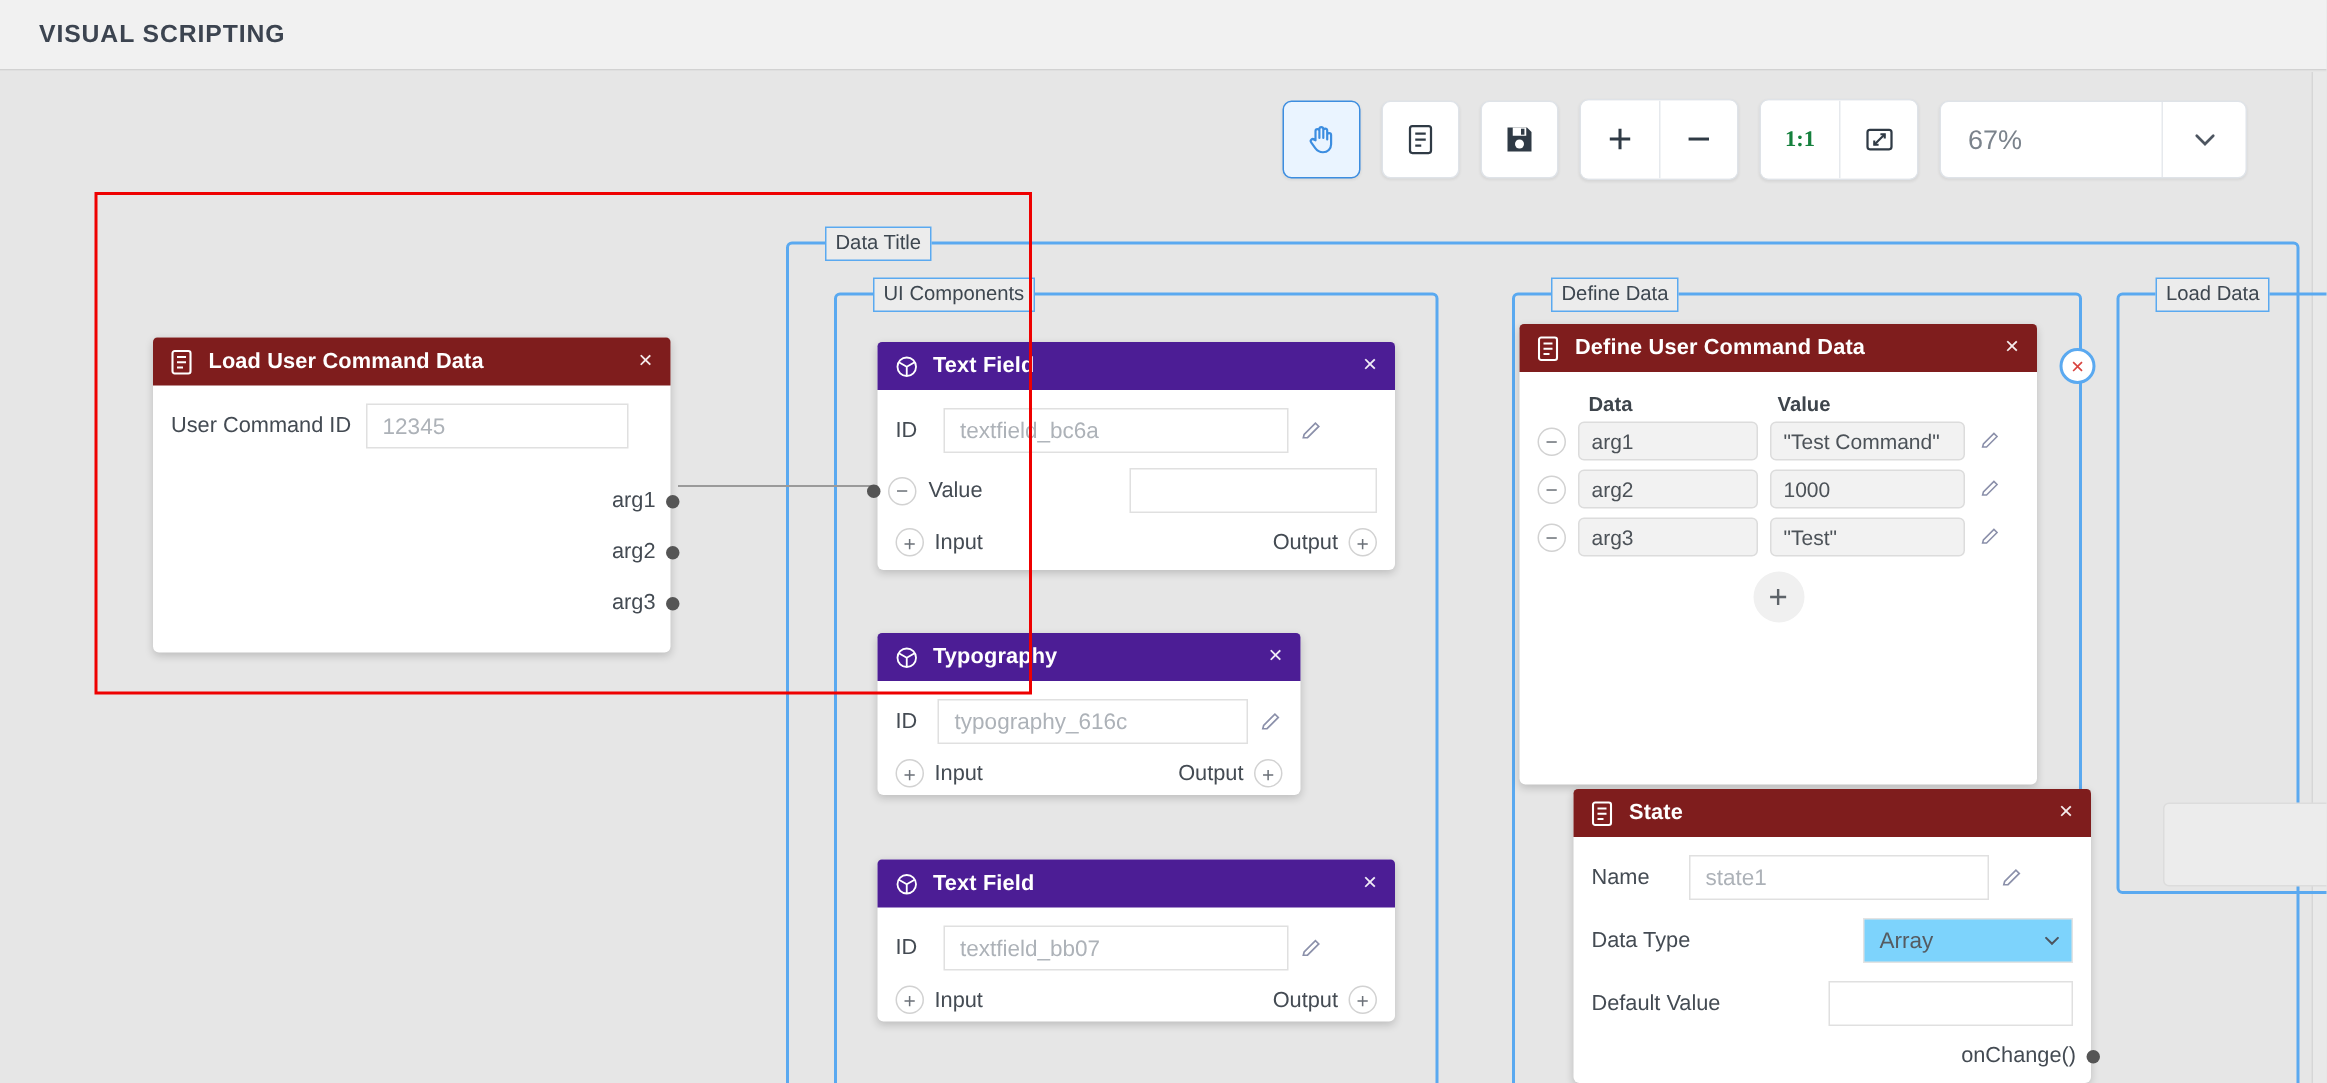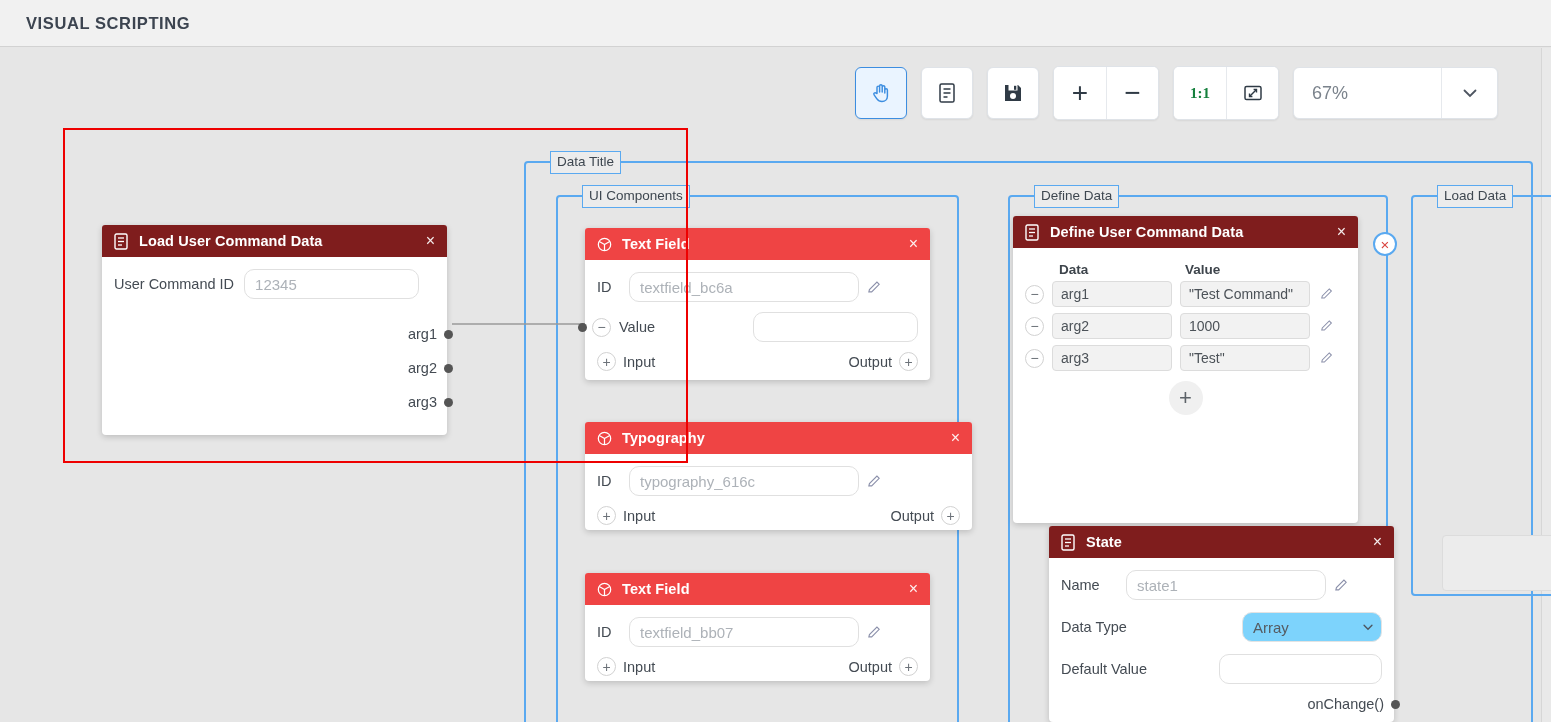--- a/index.html
+++ b/index.html
@@ -135,37 +135,37 @@
     z-index: 10;
   }
   .node-header {
     height: 32px;
     display: flex; align-items: center;
     padding: 0 10px 0 12px;
     color: #fff;
     border-radius: 3px 3px 0 0;
   }
   .node-header.red   { background: #7f1d1d; }
-  .node-header.green { background: #ef4444; }
+  .node-header.green { background: #4c1d95; }
   .node-icon { margin-right: 10px; display:flex; align-items:center; }
   .node-title {
     font-size: 14.5px; font-weight: bold;
     flex: 1; letter-spacing: .1px;
   }
   .node-close {
     font-size: 16px; font-weight: 300; cursor: pointer;
     opacity: .92; padding: 0 2px;
   }
   .node-body { padding: 12px 12px 14px 12px; }
 
   .row { display: flex; align-items: center; }
   .lbl { font-size: 14.5px; color: #444b53; }
   .txtin {
     border: 1px solid #e0e0e0;
-    border-radius: 10px;
+    border-radius: 0;
     height: 30px;
     font-size: 15px;
     color: #adb2b8;
     display: flex; align-items: center;
     padding: 0 10px;
     background: #fff;
     font-family: "Liberation Sans", sans-serif;
   }
   .txtin.filled { color: #555b61; background: #7dd3fc; border-color:#e3e3e3; }
   .pencil { margin-left: 8px; display:flex; cursor:pointer; }
@@ -339,21 +339,21 @@
           <span class="io-text">Input</span>
         </span>
         <span class="io-right">
           <span class="io-text">Output</span>
           <span class="pm-circle">+</span>
         </span>
       </div>
     </div>
   </div>
 
-  <div class="node" id="node-typo" style="left:585px; top:374px; width:387px; height:108px;">
+  <div class="node" id="node-typo" style="left:585px; top:374px; width:282px; height:108px;">
     <div class="node-header green">
       <span class="node-icon">
         <svg width="15" height="15" viewBox="0 0 16 16">
           <circle cx="8" cy="8" r="6.6" fill="none" stroke="#fff" stroke-width="1.3"></circle>
           <path d="M8 8 L8 14.5 M8 8 L2.4 4.8 M8 8 L13.6 4.8" stroke="#fff" stroke-width="1.3" fill="none"></path>
         </svg>
       </span>
       <span class="node-title">Typography</span>
       <span class="node-close">×</span>
     </div>

